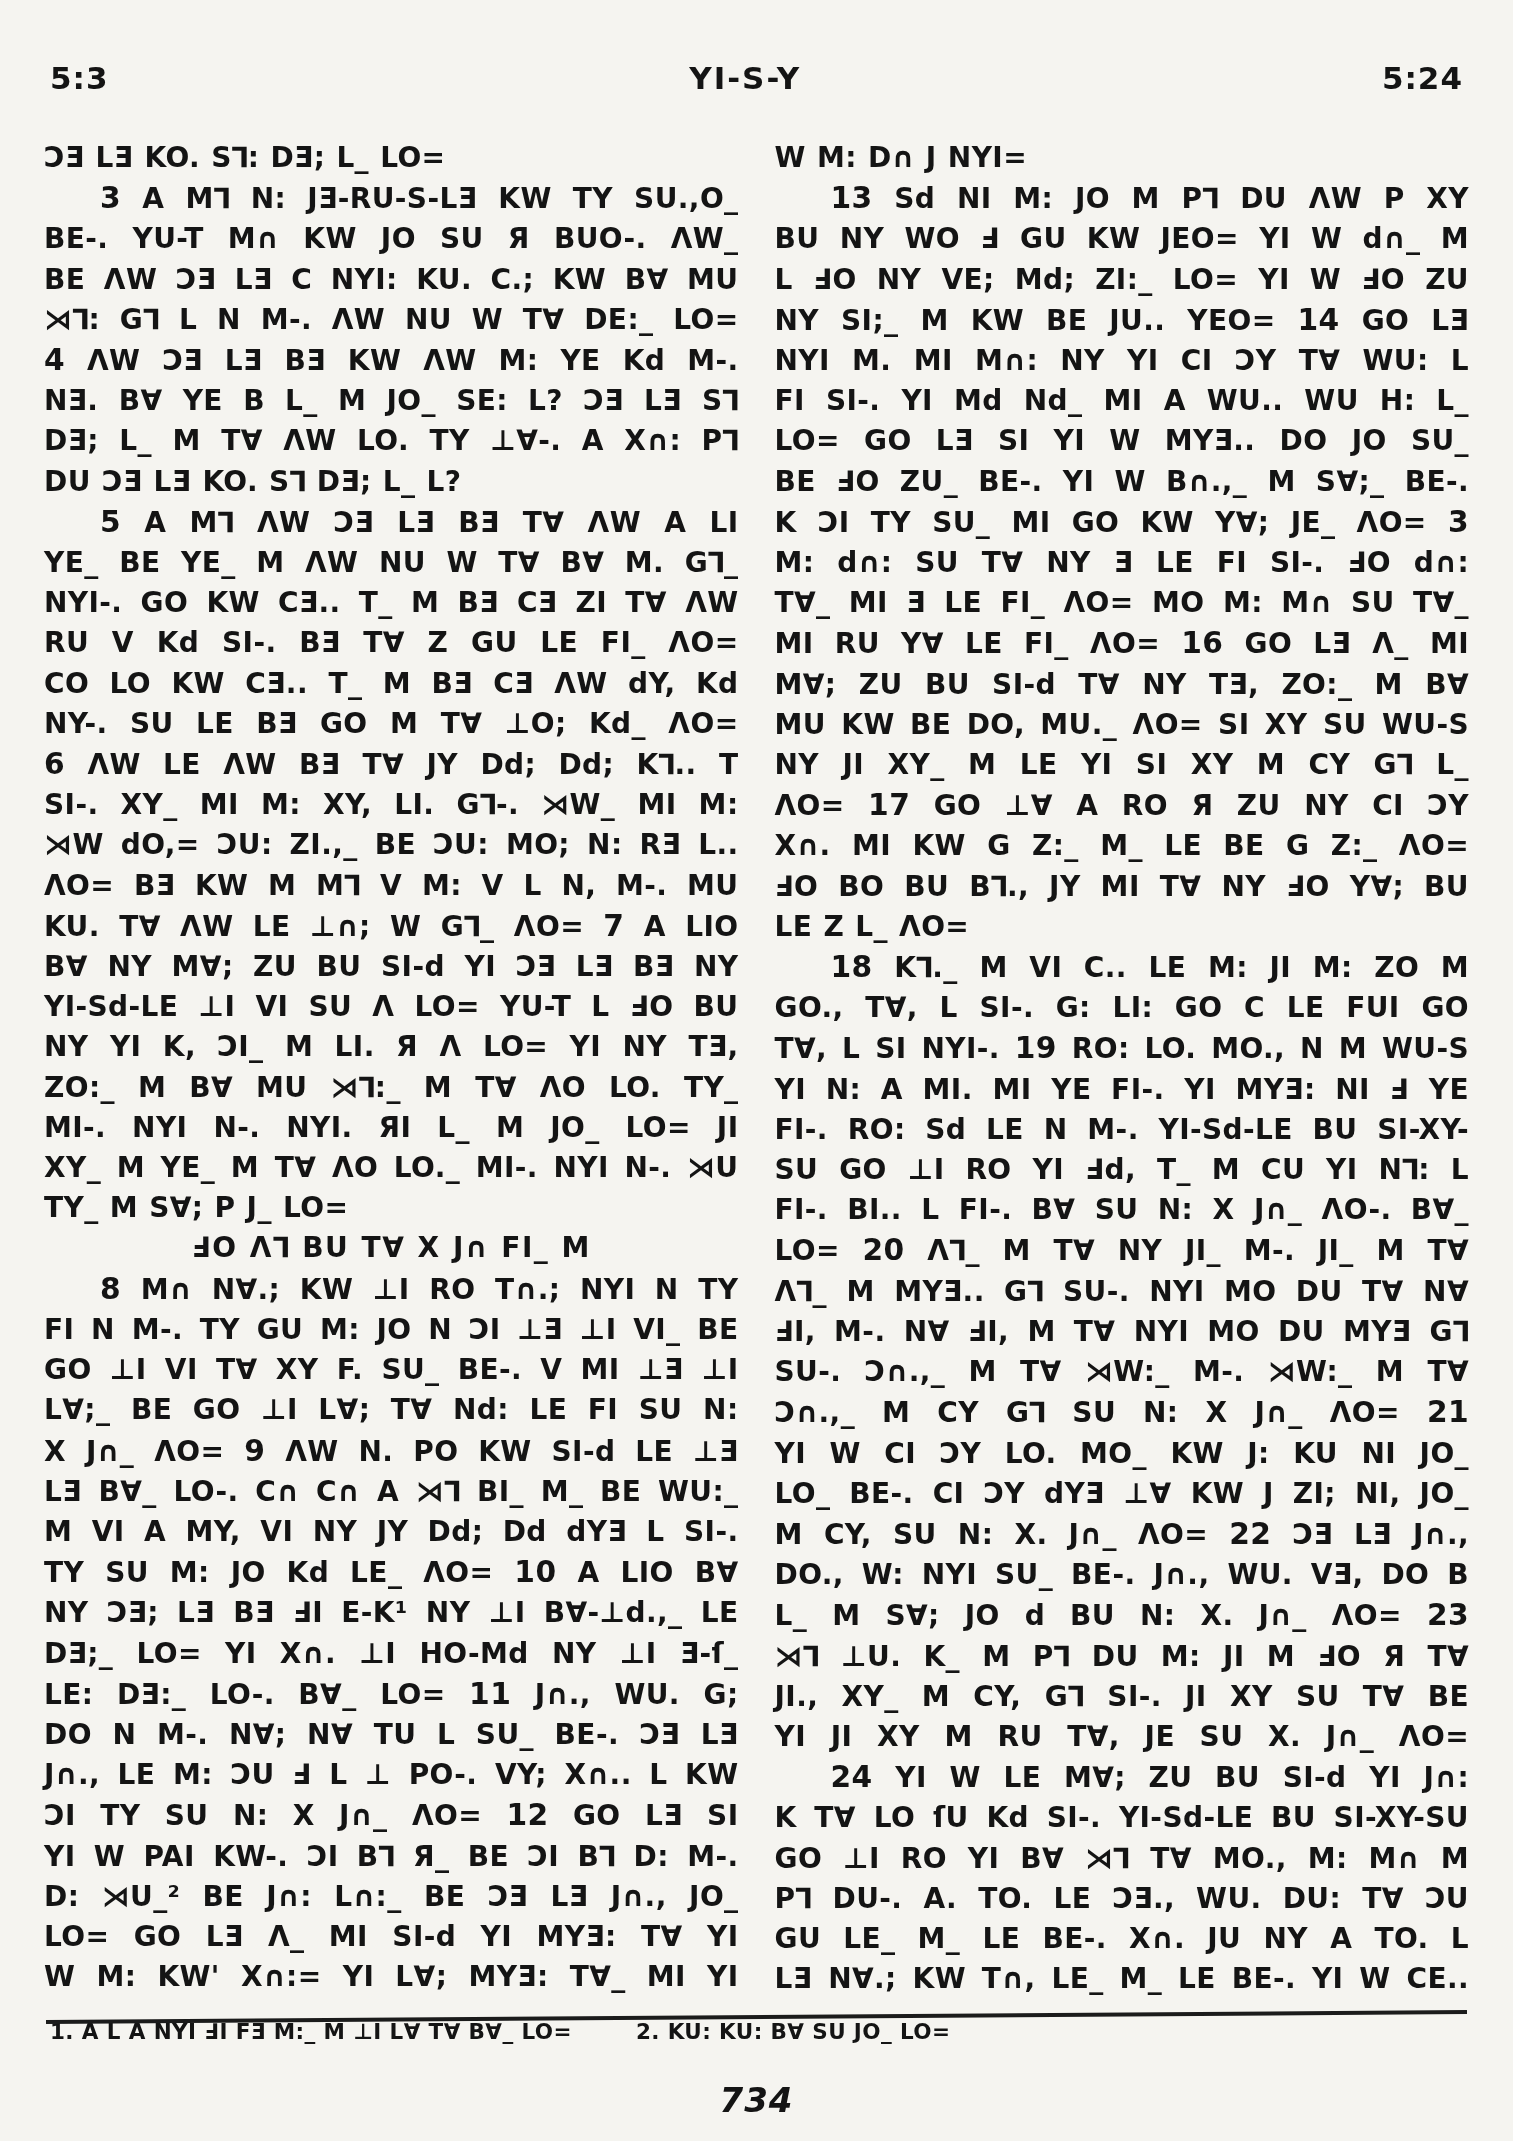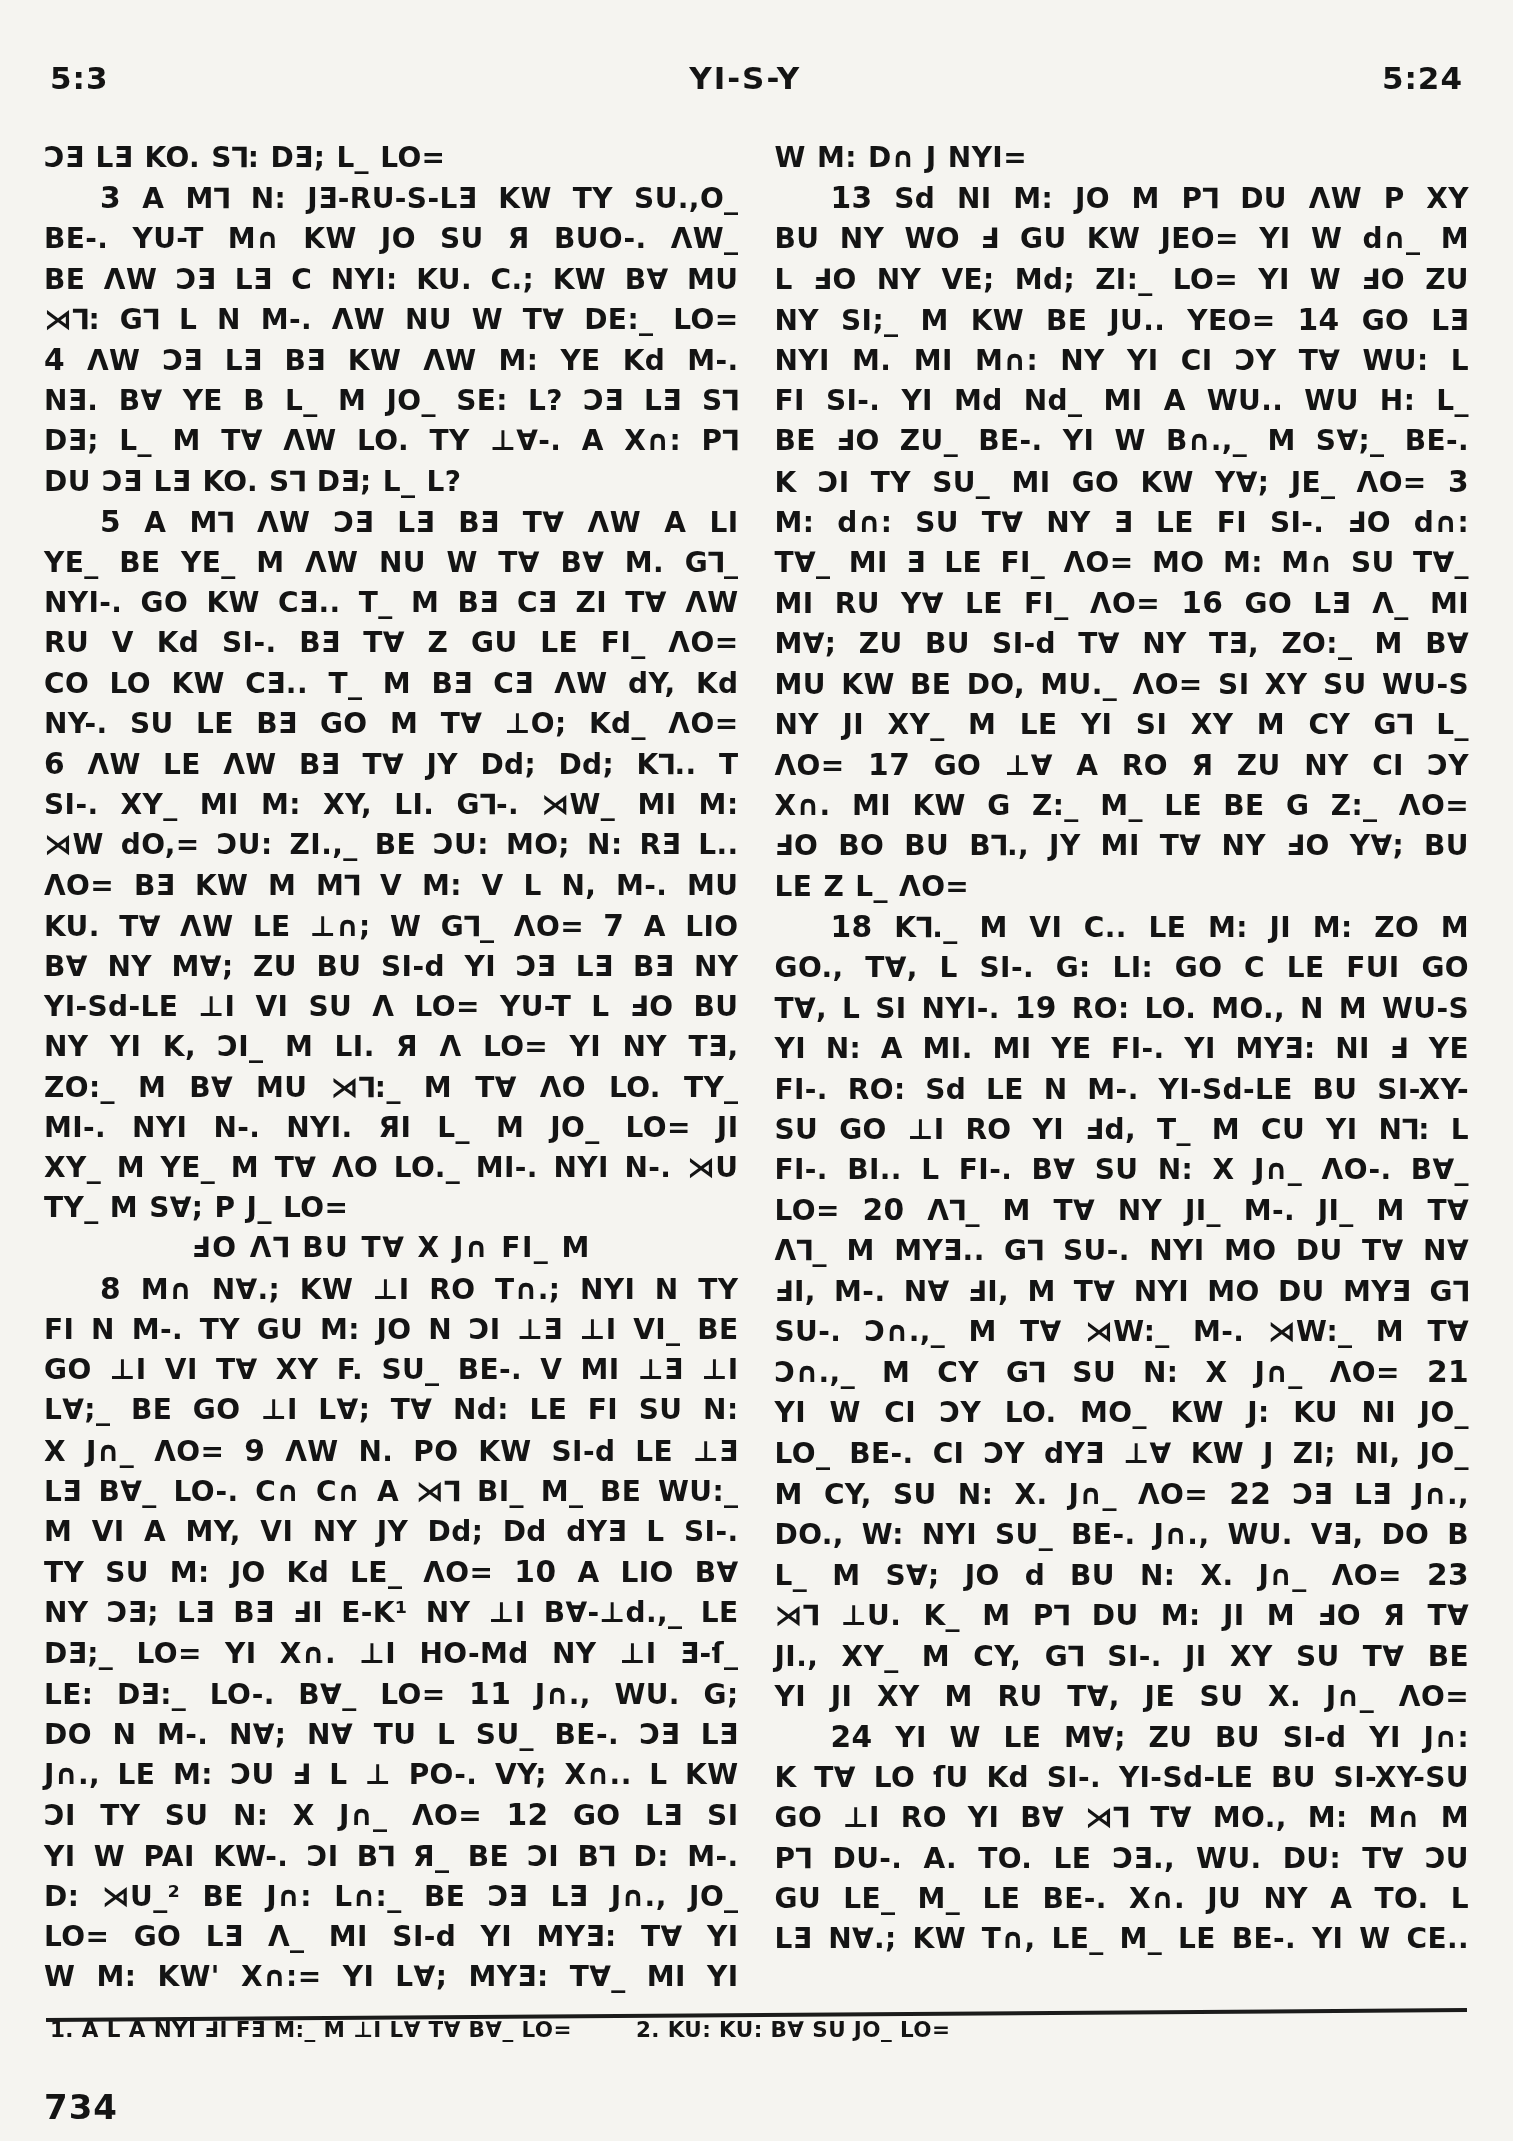--- a/index.html
+++ b/index.html
@@ -36,21 +36,21 @@
     border:none; border-top:4px solid #1b1b1b;
     margin:16px 2px 0 2px;
     transform:rotate(-0.4deg);
   }
   .footline {
     display:flex; gap:64px;
     font-size:21.5px; letter-spacing:0.4px;
     padding:0 6px;
     white-space:nowrap;
   }
-  .pagenum { text-align:left; font-size:34px; letter-spacing:1px; margin-top:45px; }
+  .pagenum { text-align:center; font-size:34px; letter-spacing:1px; margin-top:36px;font-style:italic; }
 </style>
 </head>
 <body>
 
 <div class="sheet">
 
   <div class="runhead">
     <span>5:3</span>
     <span class="mid">YI-S-Y</span>
     <span>5:24</span>
@@ -106,20 +106,21 @@
         <div class="ln">W M: KW' X∩:= YI L∀; MYƎ: T∀_ MI YI</div>
       </div>
     <div class="col">
         <div class="ln e">W M: D∩ J NYI=</div>
         <div class="ln i"><b>13</b> Sd NI M: JO M P⅂ DU ΛW P XY</div>
         <div class="ln">BU NY WO Ⅎ GU KW JEO= YI W d∩_ M</div>
         <div class="ln">L ℲO NY VE; Md; ZI:_ LO= YI W ℲO ZU</div>
         <div class="ln">NY SI;_ M KW BE JU.. YEO= <b>14</b> GO LƎ</div>
         <div class="ln">NYI M. MI M∩: NY YI CI ƆY T∀ WU: L</div>
         <div class="ln">FI SI-. YI Md Nd_ MI A WU.. WU H: L_</div>
+        <div class="ln">LO= GO LƎ SI YI W MYƎ.. DO JO SU_</div>
         <div class="ln">BE ℲO ZU_ BE-. YI W B∩.,_ M S∀;_ BE-.</div>
         <div class="ln">K ƆI TY SU_ MI GO KW Y∀; JE_ ΛO= <b>3</b></div>
         <div class="ln">M: d∩: SU T∀ NY Ǝ LE FI SI-. ℲO d∩:</div>
         <div class="ln">T∀_ MI Ǝ LE FI_ ΛO= MO M: M∩ SU T∀_</div>
         <div class="ln">MI RU Y∀ LE FI_ ΛO= <b>16</b> GO LƎ Λ_ MI</div>
         <div class="ln">M∀; ZU BU SI-d T∀ NY TƎ, ZO:_ M B∀</div>
         <div class="ln">MU KW BE DO, MU._ ΛO= SI XY SU WU-S</div>
         <div class="ln">NY JI XY_ M LE YI SI XY M CY G⅂ L_</div>
         <div class="ln">ΛO= <b>17</b> GO ⊥∀ A RO Я ZU NY CI ƆY</div>
         <div class="ln">X∩. MI KW G Z:_ M_ LE BE G Z:_ ΛO=</div>

